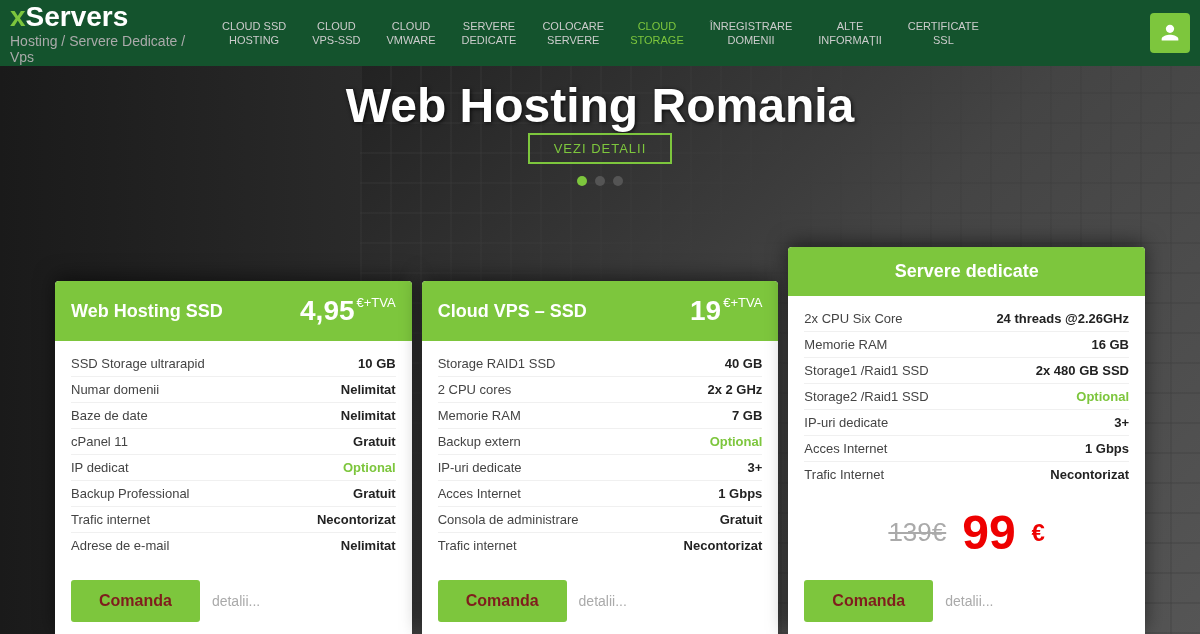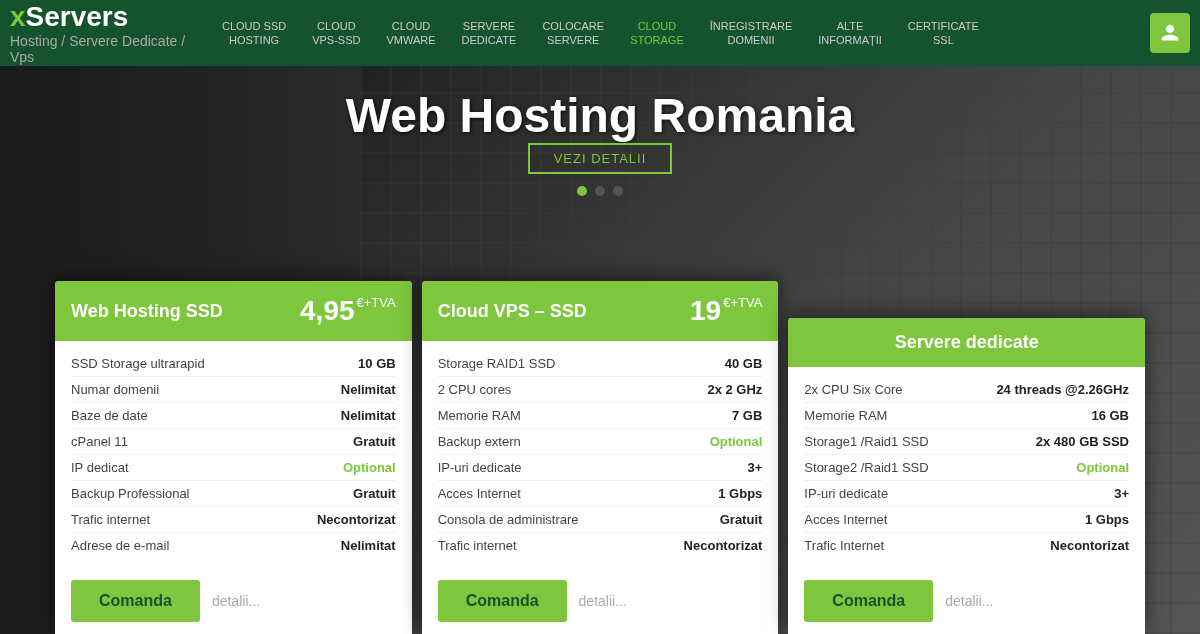--- a/index.html
+++ b/index.html
@@ -81,21 +81,21 @@
         0deg,
         rgba(60,60,60,0.3) 0px,
         rgba(60,60,60,0.3) 2px,
         transparent 2px,
         transparent 30px
       ),
       linear-gradient(135deg, #222 0%, #444 50%, #555 100%);
     }
     .hero-content {
       position: absolute;
-      top: 22px;
+      top: 12px;
       left: 0;
       right: 0;
       text-align: center;
       z-index: 2;
     }
     .hero-title {
       color: white;
       font-size: 48px;
       font-weight: bold;
       text-shadow: 1px 1px 4px rgba(0,0,0,0.8);
@@ -200,21 +200,21 @@
 
     .card-footer {
       padding: 12px 16px;
       background: white;
       display: flex;
       align-items: center;
       gap: 12px;
     }
     .comanda-btn {
       background: #7dc63d;
-      color: #14532d;
+      color: #7f1d1d;
       border: none;
       padding: 12px 28px;
       font-size: 16px;
       font-weight: bold;
       cursor: pointer;
       border-radius: 3px;
     }
     .detalii-link {
       color: #aaa;
       font-size: 14px;
@@ -415,20 +415,25 @@
         </div>
         <div class="feature-row">
           <span>Acces Internet</span>
           <span class="feature-val">1 Gbps</span>
         </div>
         <div class="feature-row">
           <span>Trafic Internet</span>
           <span class="feature-val">Necontorizat</span>
         </div>
       </div>
+      <div class="price-area-special">
+        <span class="old-price">139€</span>
+        <span class="new-price">99</span>
+          <span class="new-price-suffix">€</span>
+      </div>
       <div class="card-footer">
         <button class="comanda-btn">Comanda</button>
         <a class="detalii-link">detalii...</a>
       </div>
     </div>
 
   </div>
 </div>
 
 </body></html>

